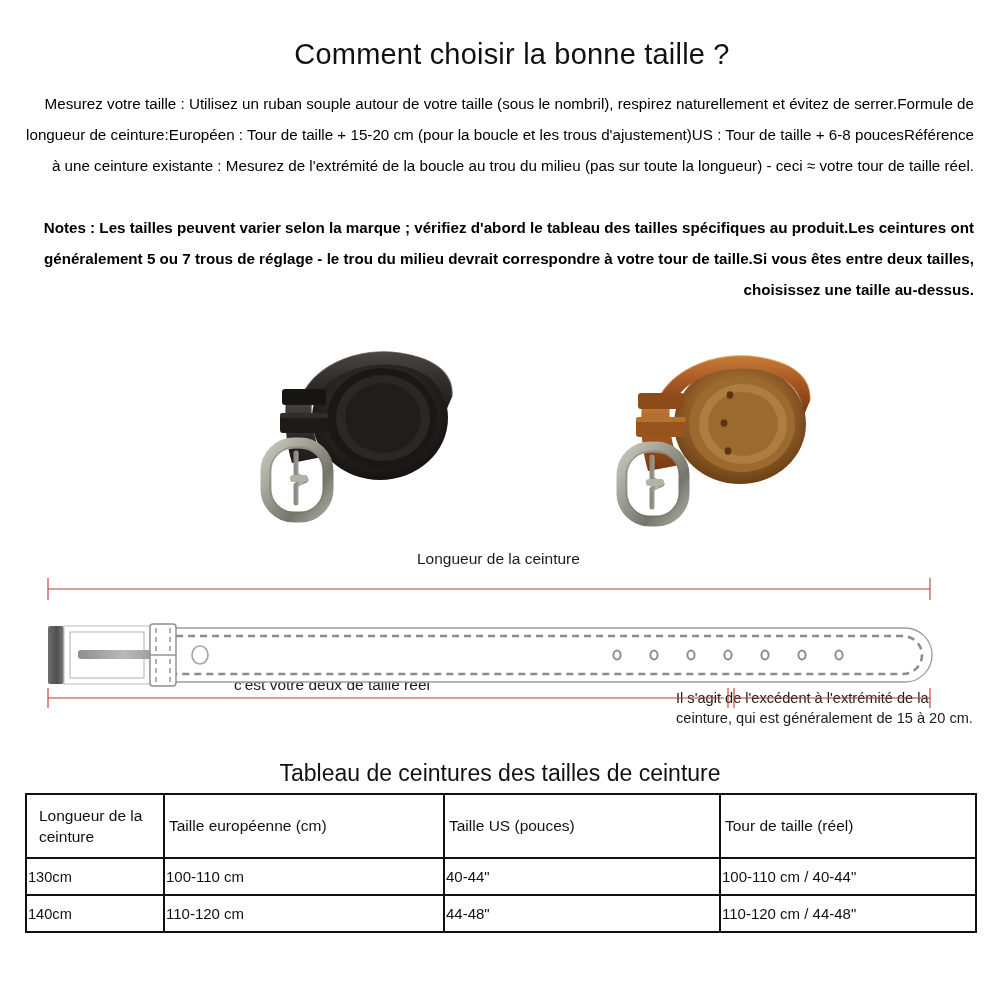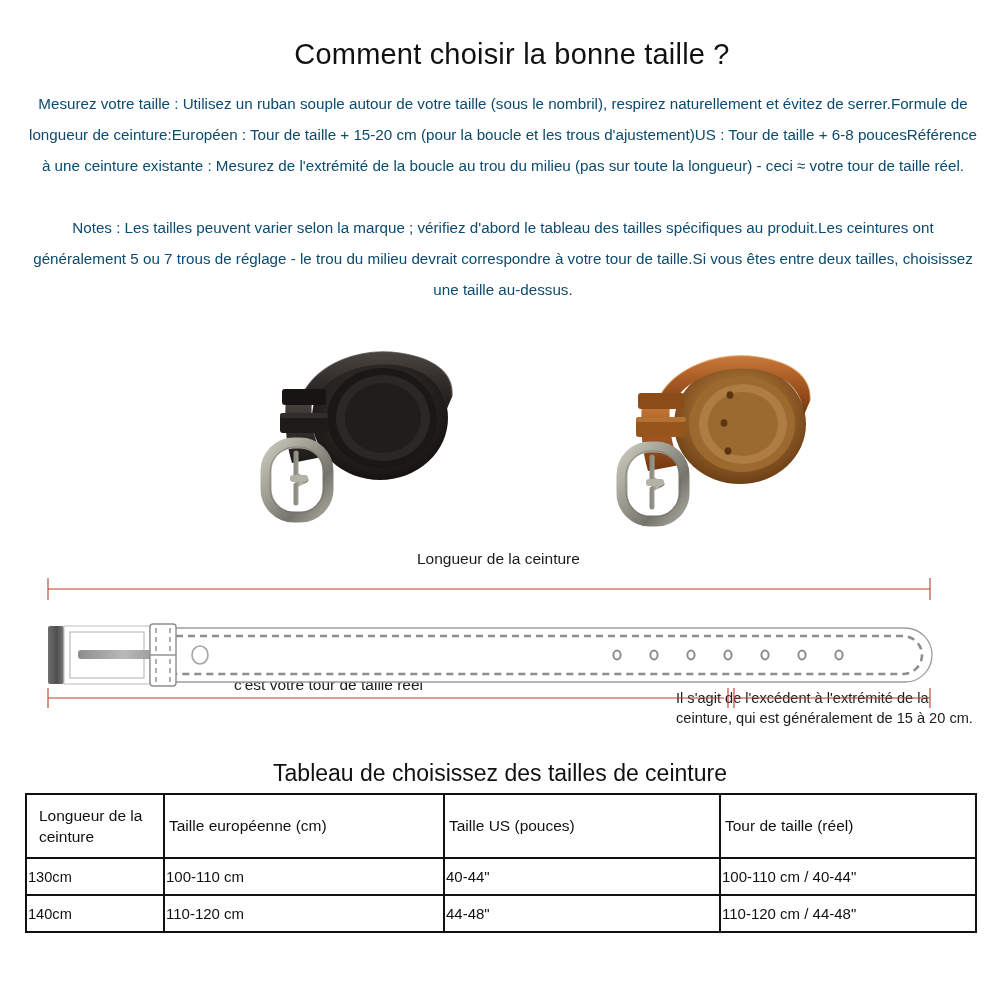--- a/index.html
+++ b/index.html
@@ -25,29 +25,29 @@
     text-align: center;
     font-size: 29px;
     font-weight: 400;
     letter-spacing: 0.2px;
     color: #111;
   }
 
   
   .copy-block {
     position: absolute;
-    left: 24px;
+    left: 16px;
     width: 958px;
     font-size: 15.2px;
     line-height: 31px;
-    color: #0c4a6e;
-    text-align: center;
+    color: #000000;
+    text-align: right;
   }
   #intro-paragraph { top: 88px; }
-  #notes-paragraph { top: 212px; }
+  #notes-paragraph { top: 212px; font-weight: bold; }
 
   
   .photo-row {
     position: absolute;
     top: 325px;
     left: 0;
     width: 1000px;
     height: 205px;
   }
   .belt-photo {
@@ -225,21 +225,21 @@
       <path d="M52,126 L52,148 L62,153 L52,158 L52,176" fill="none" stroke="url(#pewter2)" stroke-width="5" stroke-linecap="round" stroke-linejoin="round"></path>
       <rect x="46" y="148" width="18" height="7" rx="3" fill="#b3b2a7"></rect>
     </g>
   </svg>
 </div>
 
 <div class="diagram">
 
   <div class="diagram-label" id="label-belt-length">Longueur de la ceinture</div>
 
-  <div class="diagram-label" id="label-waist">c'est votre tour de taille réel</div>
+  <div class="diagram-label" id="label-waist">c'est votre deux de taille réel</div>
 
   <div class="diagram-label" id="label-excess">Il s'agit de l'excédent à l'extrémité de la ceinture, qui est généralement de 15 à 20 cm.</div>
 
   <svg width="1000" height="140" viewBox="0 0 1000 140" style="position:absolute; left:0; top:30px;">
     <defs>
       <linearGradient id="tipGrad" x1="0" y1="0" x2="1" y2="0">
         <stop offset="0%" stop-color="#6e6e6e"></stop>
         <stop offset="55%" stop-color="#4f4f4f"></stop>
         <stop offset="100%" stop-color="#7a7a7a"></stop>
       </linearGradient>
@@ -299,21 +299,21 @@
 
     <g stroke="#c0392b" stroke-width="1.1">
       <line x1="728" y1="118" x2="728" y2="138"></line>
       <line x1="734" y1="118" x2="734" y2="138"></line>
       <line x1="930" y1="118" x2="930" y2="138"></line>
       <line x1="734" y1="128" x2="930" y2="128"></line>
     </g>
   </svg>
 </div>
 
-<div class="table-title">Tableau de choisissez des tailles de ceinture</div>
+<div class="table-title">Tableau de ceintures des tailles de ceinture</div>
 
 <table class="size-table">
   <colgroup>
     <col class="c1">
       <col class="c2">
       <col class="c3">
       <col class="c4">
   </colgroup>
   <thead>
     <tr>

